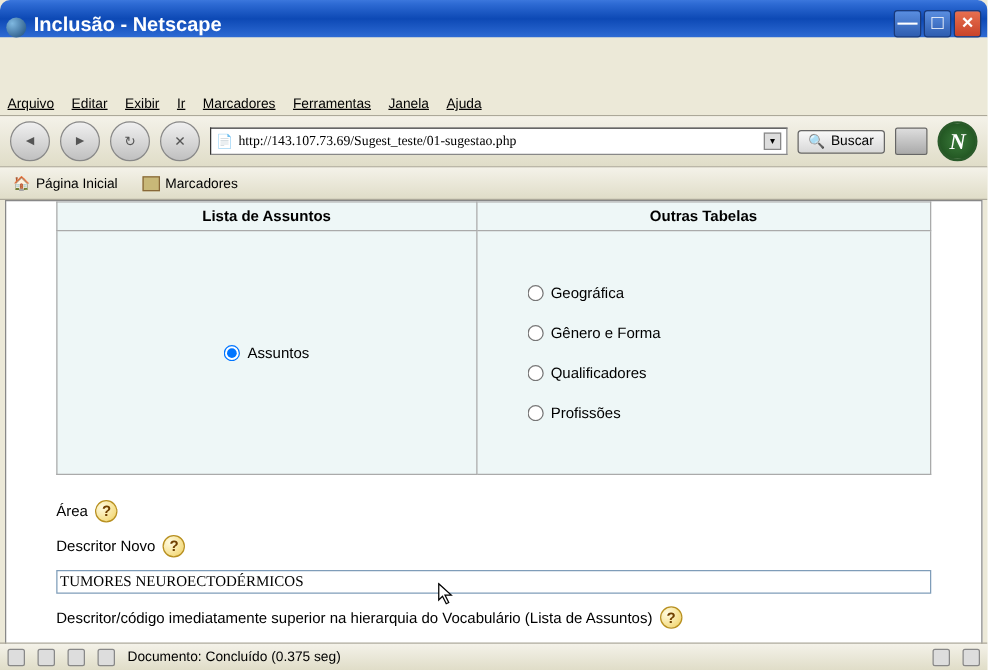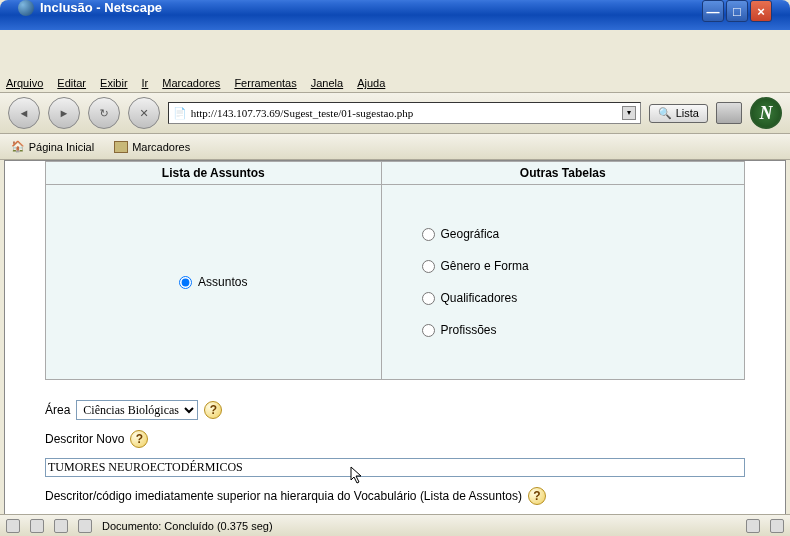--- a/index.html
+++ b/index.html
@@ -9,25 +9,25 @@
   background: #ece9d8;
   width: 790px;
   height: 536px;
   overflow: hidden;
   position: relative;
 }
 .titlebar {
   background: linear-gradient(to bottom, #3b77dd 0%, #2e6bd4 10%, #0d49b5 50%, #2e6bd4 100%);
   height: 30px;
   display: flex;
-  align-items: flex-start;
-  padding: 0 18px;
+  align-items: flex-end;
+  padding: 0 5px;
   color: #fff;
   font-weight: bold;
-  font-size: 13px;
+  font-size: 16px;
   border-radius: 8px 8px 0 0;
 }
 .titlebar-icon {
   width: 16px; height: 16px;
   background: radial-gradient(circle at 30% 30%, #7fb8e0, #1a4978);
   border-radius: 50%;
   margin-right: 6px;
 }
 .titlebar-buttons { margin-left: auto; display: flex; gap: 2px; }
 .winbtn {
@@ -232,21 +232,21 @@
   <div class="navbtn">
       <span>✕</span>
     </div>
   <div class="urlbar-wrap">
     <span>📄</span>
     <input type="text" value="http://143.107.73.69/Sugest_teste/01-sugestao.php" style="">
     <div class="dropbtn"><span>▾</span></div>
   </div>
   <button class="searchbtn">
     <span>🔍</span>
-    <span>Lista</span>
+    <span>Buscar</span>
   </button>
   <div class="printicon"></div>
   <div class="netscapeN">
       <span>N</span>
     </div>
 </div>
 
 <div class="bookmarkbar">
   <div class="bkitem">
     <span>🏠</span>
@@ -293,23 +293,20 @@
             </div>
           </div>
         </td>
       </tr>
     </tbody>
       </table>
 
     <div class="formsec">
       <div class="row">
         <label>Área</label>
-        <select>
-          <option>Ciências Biológicas</option>
-        </select>
         <span class="helpicon">?</span>
       </div>
       <div class="row">
         <label>Descritor Novo</label>
         <span class="helpicon">?</span>
       </div>
       <div class="row">
         <input type="text" class="wide" value="TUMORES NEUROECTODÉRMICOS" style="">
       </div>
       <div class="row">

